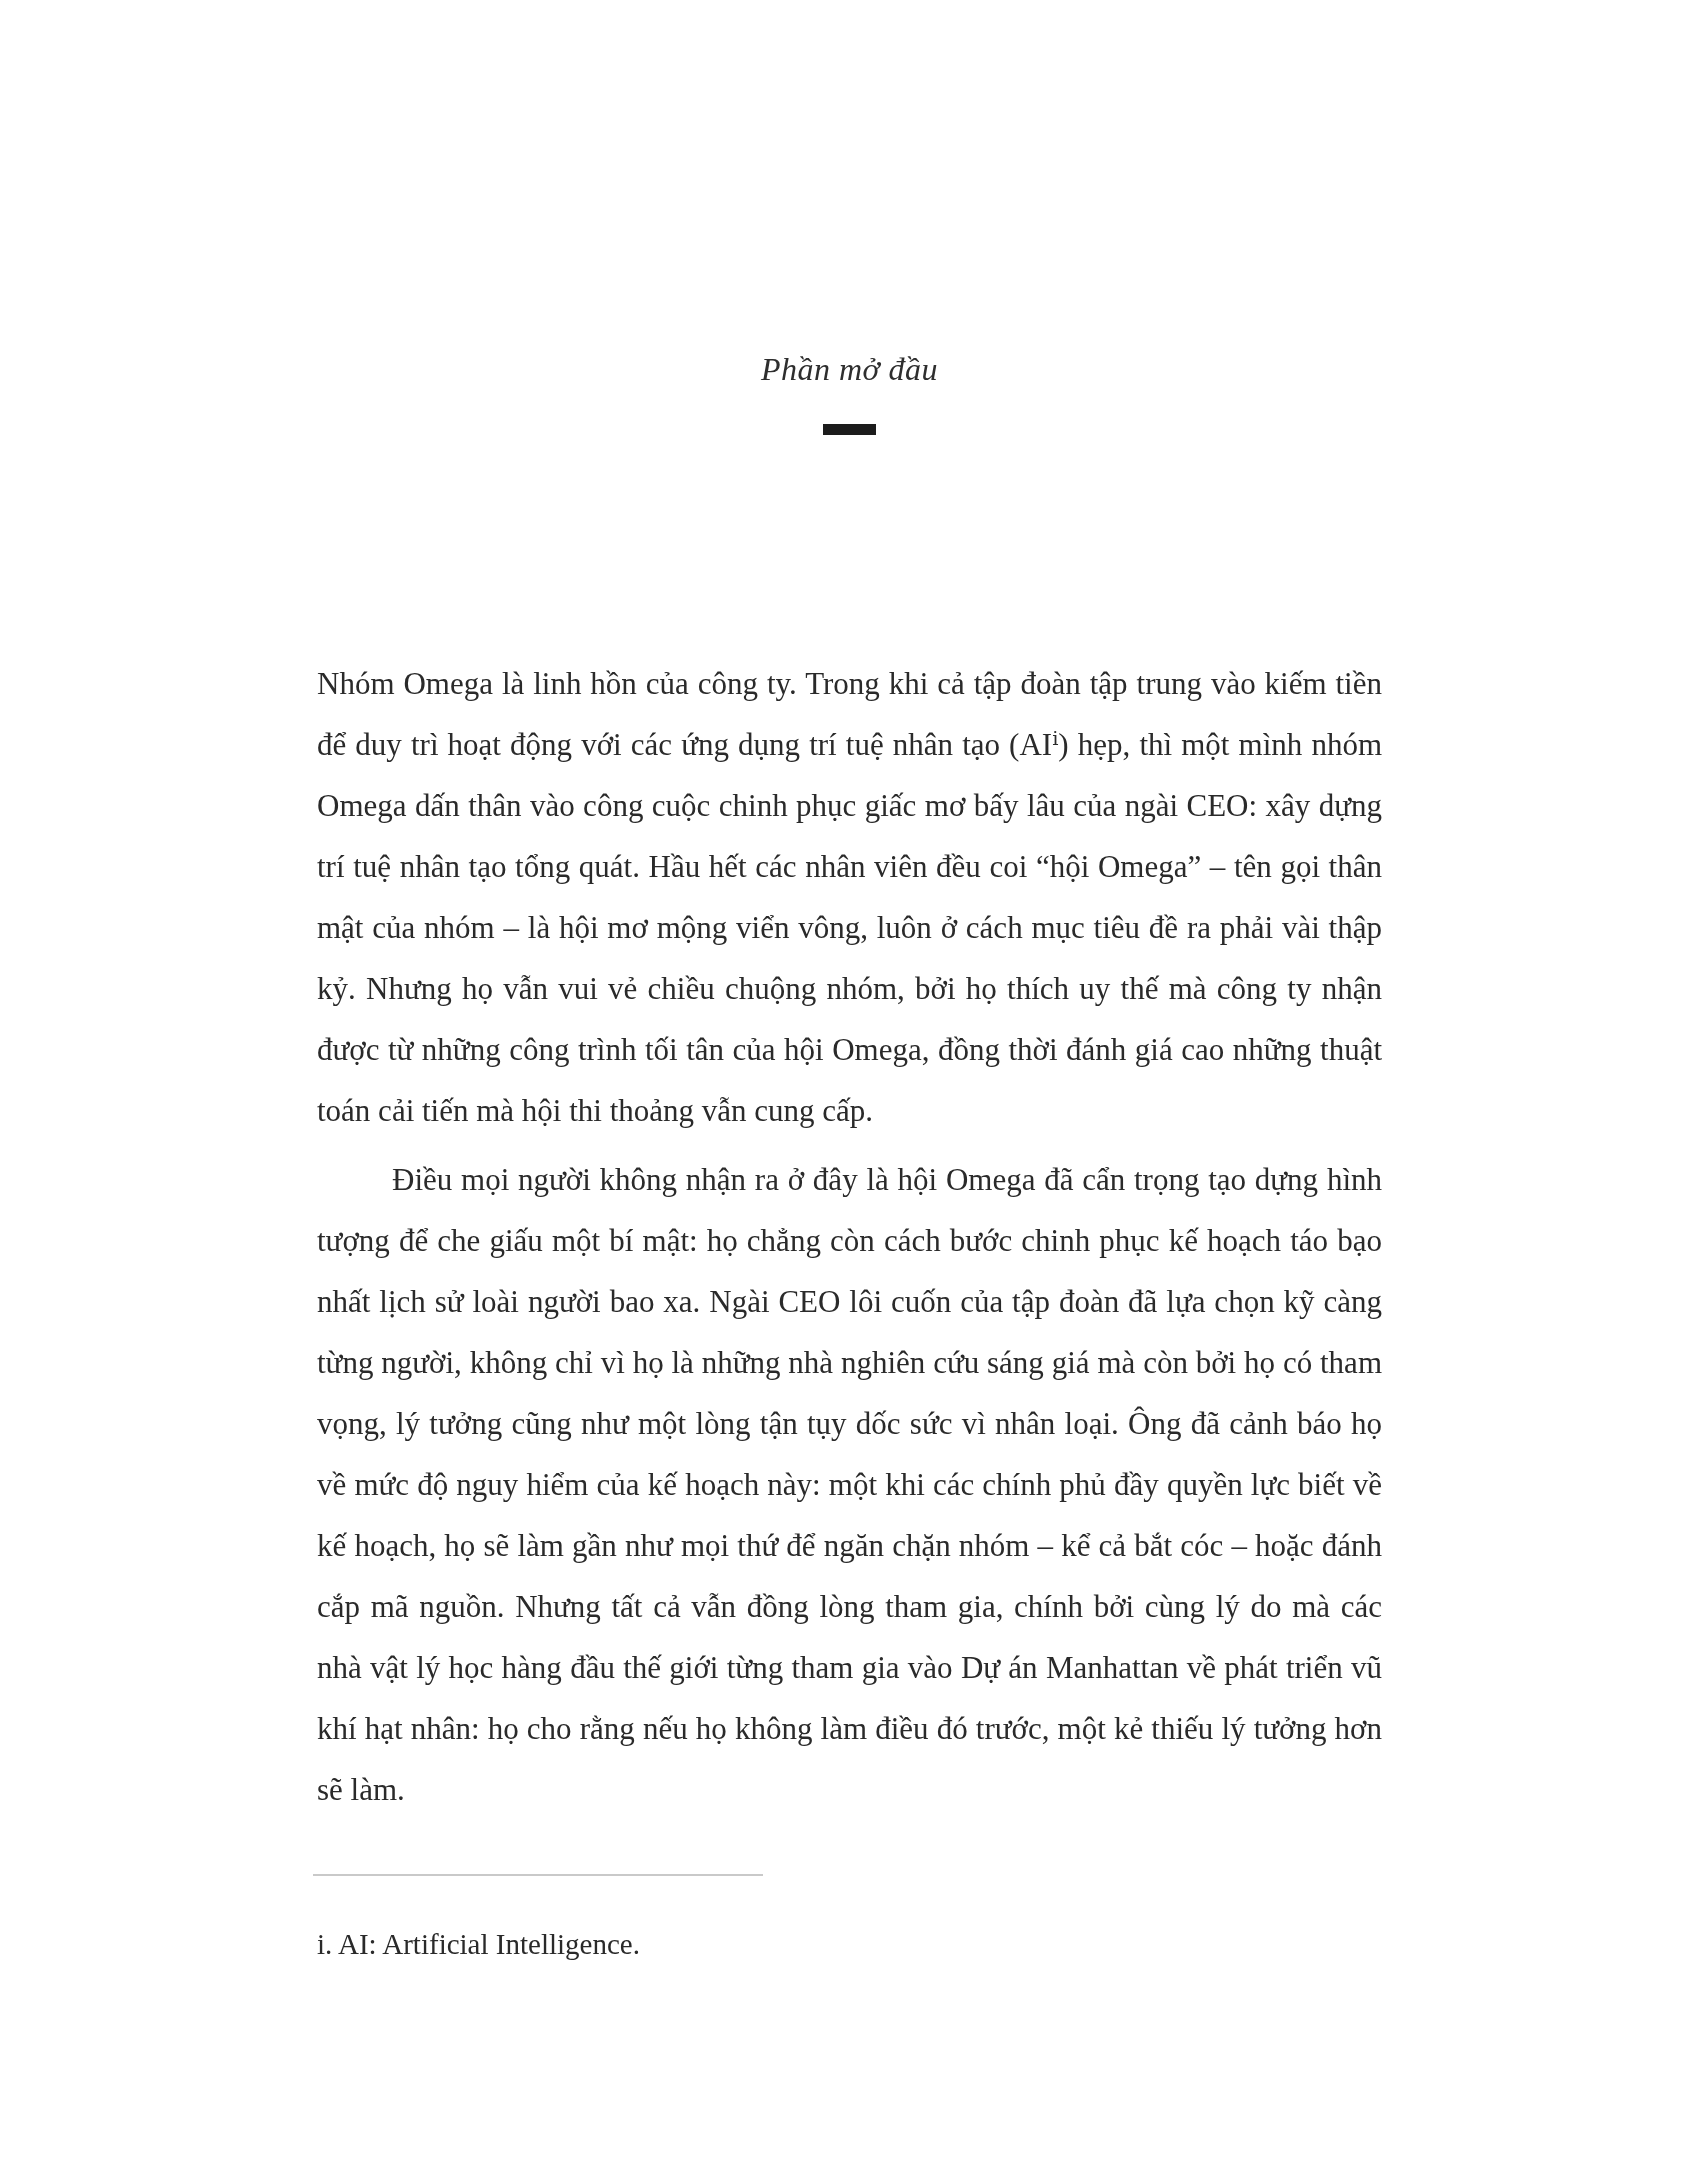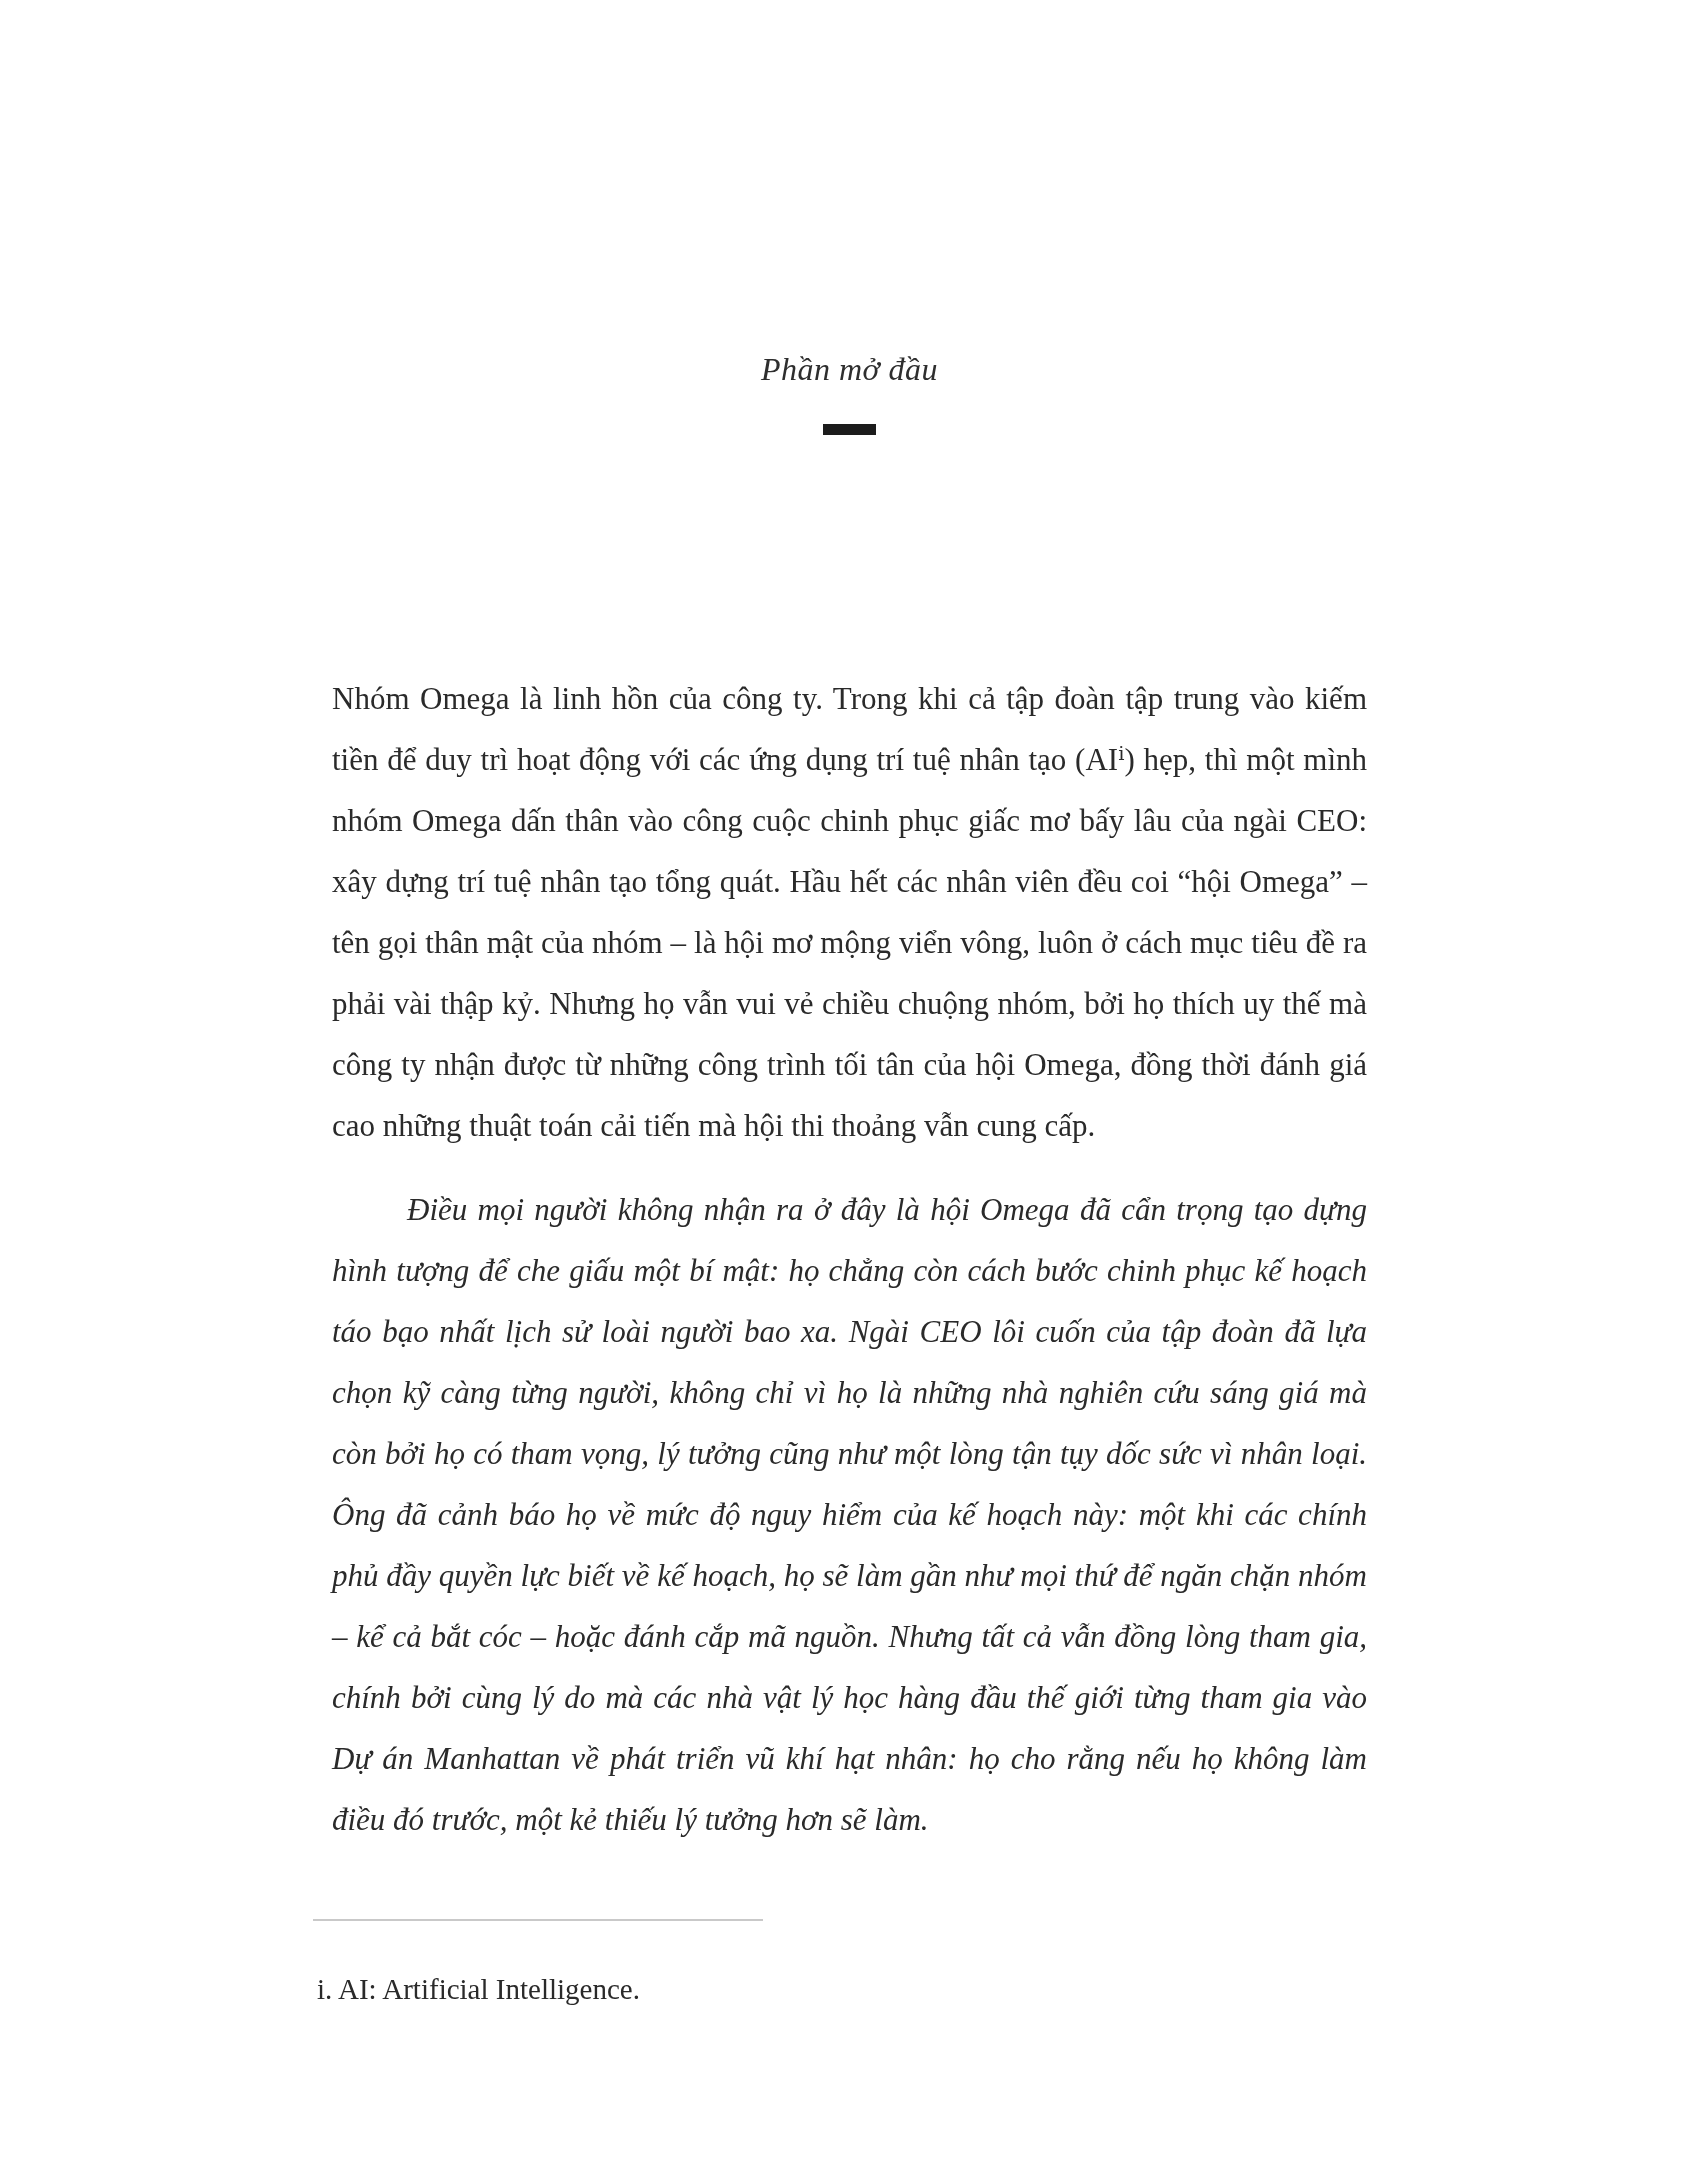--- a/index.html
+++ b/index.html
@@ -37,22 +37,22 @@
     letter-spacing: 0.2px;
   }
   .body-text {
     width: 1081px;
     margin: 210px auto 0 auto;
     font-size: 31px;
     line-height: 61px;
     text-align: justify;
     color: #2a2a2a;
   }
-  .body-text p { margin: 15px; }
-  .body-text p + p { text-indent: 75px; font-style: italic; }
+  .body-text p { margin: 0; }
+  .body-text p + p { text-indent: 75px; }
   .footnote-area {
     width: 1081px;
     margin: 42px auto 0 auto;
   }
   .footnote-rule {
     width: 450px;
     height: 0;
     border-top: 2px solid #c9c9c9;
   }
   .footnote-text {

